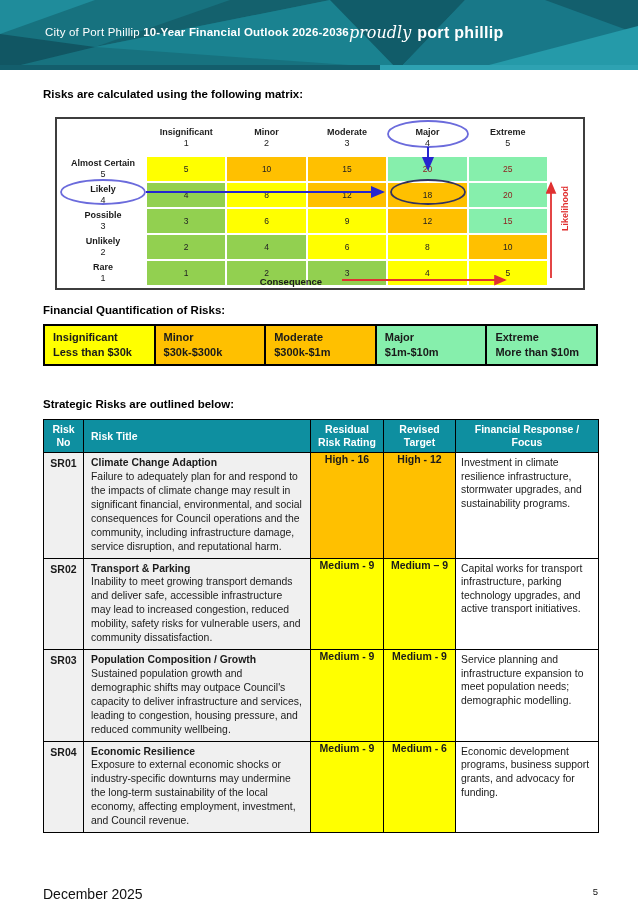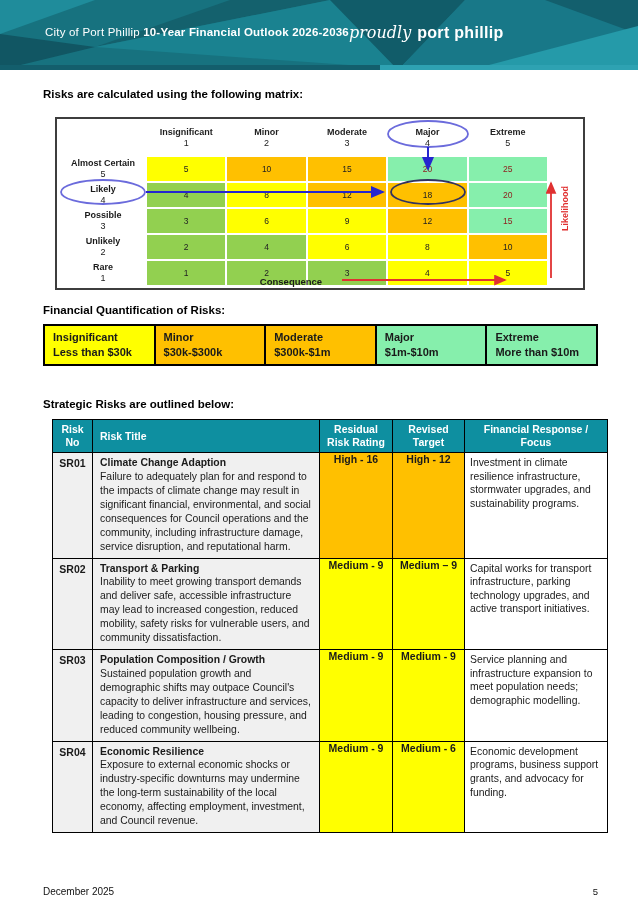--- a/index.html
+++ b/index.html
@@ -43,39 +43,39 @@
 
   
   .quant { position:absolute; top:324px; left:43px; width:555px; display:flex;
     border:2px solid #000; }
   .qcell { flex:1; padding:4px 8px; border-right:2px solid #000; }
   .qcell:last-child { border-right:none; }
   .qcell .ql { font-size:11px; font-weight:bold; line-height:15px; }
   .qcell .qr { font-size:11px; font-weight:bold; line-height:15px; }
 
   
-  table.strategic { position:absolute; top:419px; left:52px; width:555px;
+  table.strategic { position:absolute; top:419px; left:43px; width:555px;
     border-collapse:collapse; table-layout:fixed; }
   table.strategic th, table.strategic td { border:1.4px solid #000; vertical-align:top; }
   table.strategic th { background:#0e8fa0; color:#ffffff; font-size:10.5px; font-weight:bold;
     text-align:center; vertical-align:middle; padding:3px 2px; line-height:13px; }
   td.c-no { width:40px; background:#f0f0f0; font-weight:bold; font-size:10.5px;
     text-align:center; padding:4px 1px; }
   td.c-title { width:227px; background:#f0f0f0; padding:3px 7px 4px 7px; }
   td.c-title .rt { font-size:10.4px; font-weight:bold; line-height:13.6px; }
   td.c-title .rd { font-size:10.4px; line-height:14px; }
   td.c-rate { width:73px; text-align:center; vertical-align:middle;
     font-size:10.5px; font-weight:bold; }
   td.c-rev  { width:72px; text-align:center; vertical-align:middle;
     font-size:10.5px; font-weight:bold;margin-left:33px; }
   td.c-resp { width:143px; background:#ffffff; font-size:10.4px; line-height:13.6px;
     padding:3px 5px; }
 
   
-  .footer-date { position:absolute; left:43px; top:886px; font-size:10px; color:#111; }
+  .footer-date { position:absolute; left:43px; top:886px; font-size:14px; color:#111; }
   .footer-page { position:absolute; right:40px; top:886px; font-size:9.5px; color:#111; }
 </style>
 </head>
 <body>
 
 <div class="page">
 
   <div class="banner">
     <svg viewBox="0 0 638 70" preserveAspectRatio="none">
       <rect x="0" y="0" width="638" height="70" fill="#17727f"></rect>

